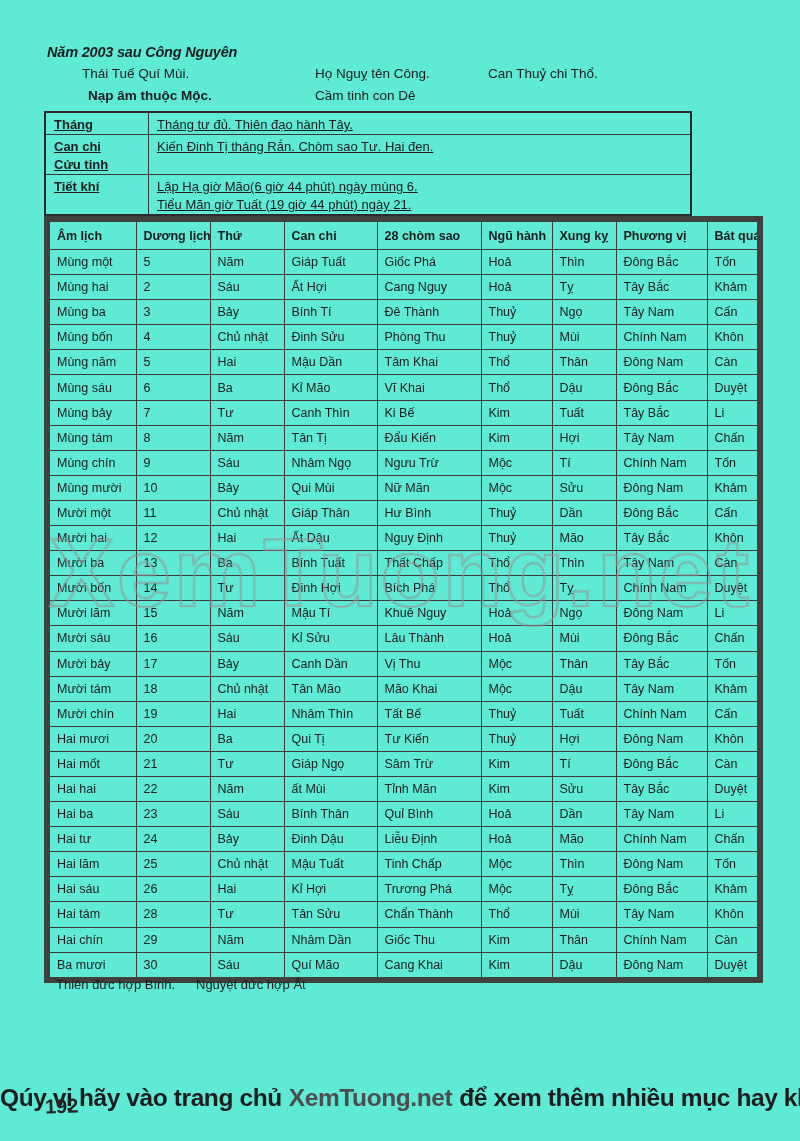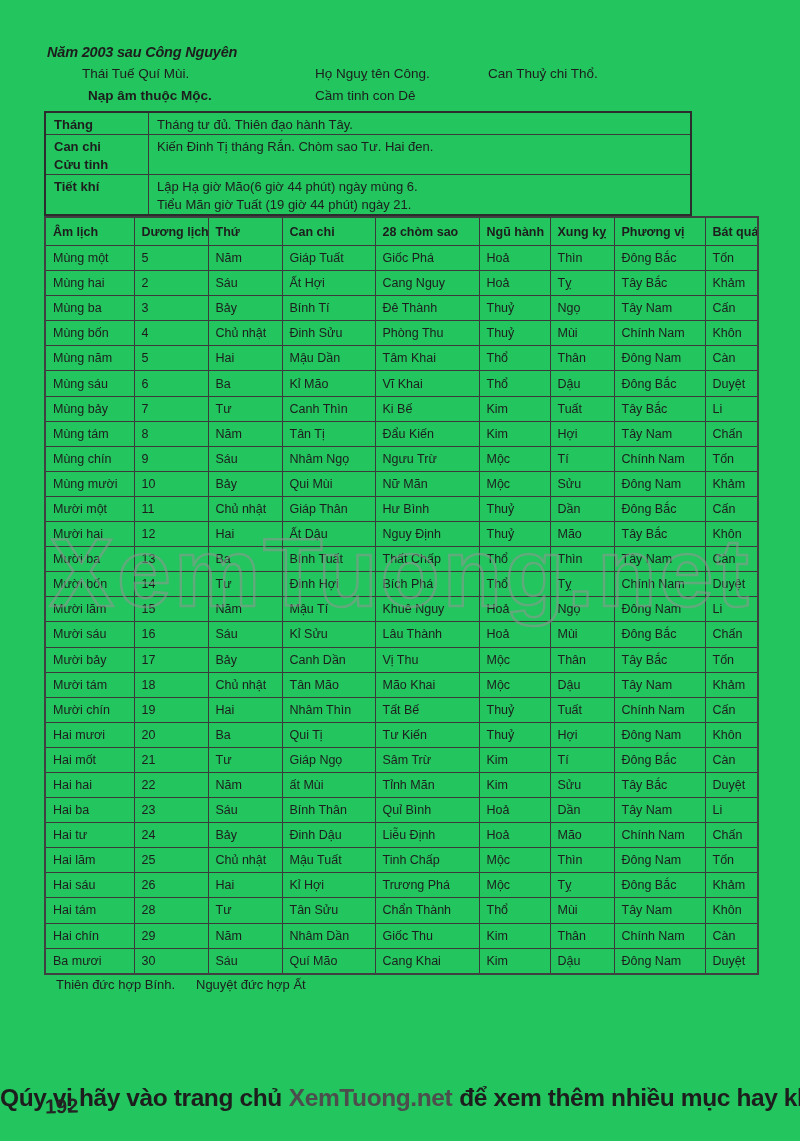--- a/index.html
+++ b/index.html
@@ -5,56 +5,57 @@
   html,body { margin:0; padding:0; }
   body {
     width:800px; height:1141px;
     background:#ffffff;
     font-family:"Liberation Sans", sans-serif;
     color:#1d1d1d;
     position:relative;
     overflow:hidden;
     -webkit-font-smoothing:antialiased;
   }
-  .page { position:absolute; inset:0; background:#22c55e; }
+  .page { position:absolute; inset:0; background:#5eead4; }
 
   
   .year-title {
     position:absolute; left:47px; top:44px;
     font-size:14.5px; font-weight:bold; font-style:italic;
     letter-spacing:-0.2px;
   }
   .intro span { position:absolute; font-size:13.5px; white-space:nowrap; }
   .i-thai { left:82px;  top:66px; }
   .i-ho   { left:315px; top:66px; }
   .i-can  { left:488px; top:66px; }
   .i-nap  { left:88px;  top:88px;font-weight:bold; }
   .i-cam  { left:315px; top:88px; }
 
   
   table { border-collapse:collapse; table-layout:fixed; }
   .info-table {
     position:absolute; left:44px; top:111px; width:648px;
     border:2px solid #2c2c2c;
+    text-decoration:underline;
   }
   .info-table td {
     border:1px solid #3a3a3a;
     font-size:13px; vertical-align:top;
     padding:3px 6px 0 8px;
     line-height:18px;
   }
   .info-table td.lbl { width:88px; font-weight:bold; }
   .info-table tr.r1 td { height:16px; }
   .info-table tr.r2 td { height:36px; }
   .info-table tr.r3 td { height:35px;margin-top:45px; }
 
   
   .cal-table {
     position:absolute; left:44px; top:216px; width:713px;
-    border:2px solid #404040;
+    border:6px solid #404040;
   }
   .cal-table th, .cal-table td {
     border:1px solid #3a3a3a;
     font-size:12.5px;
     text-align:left;
     padding:0 0 0 7px;
     white-space:nowrap;
     overflow:hidden;
   }
   .cal-table thead th { height:27px; font-weight:bold; }

